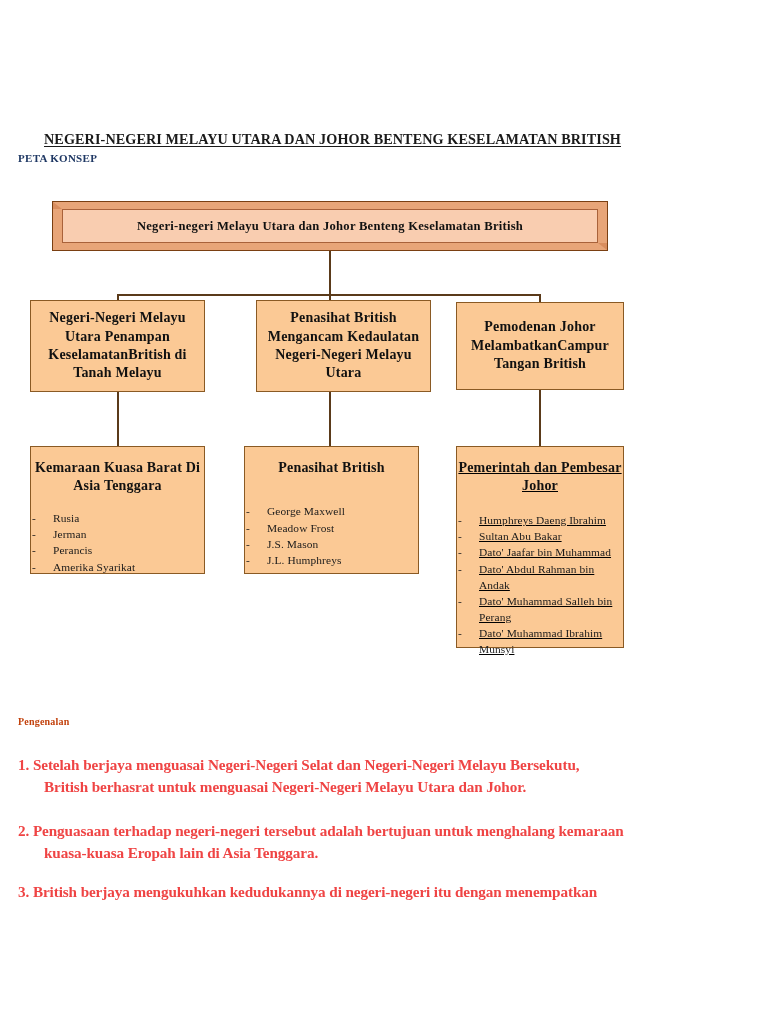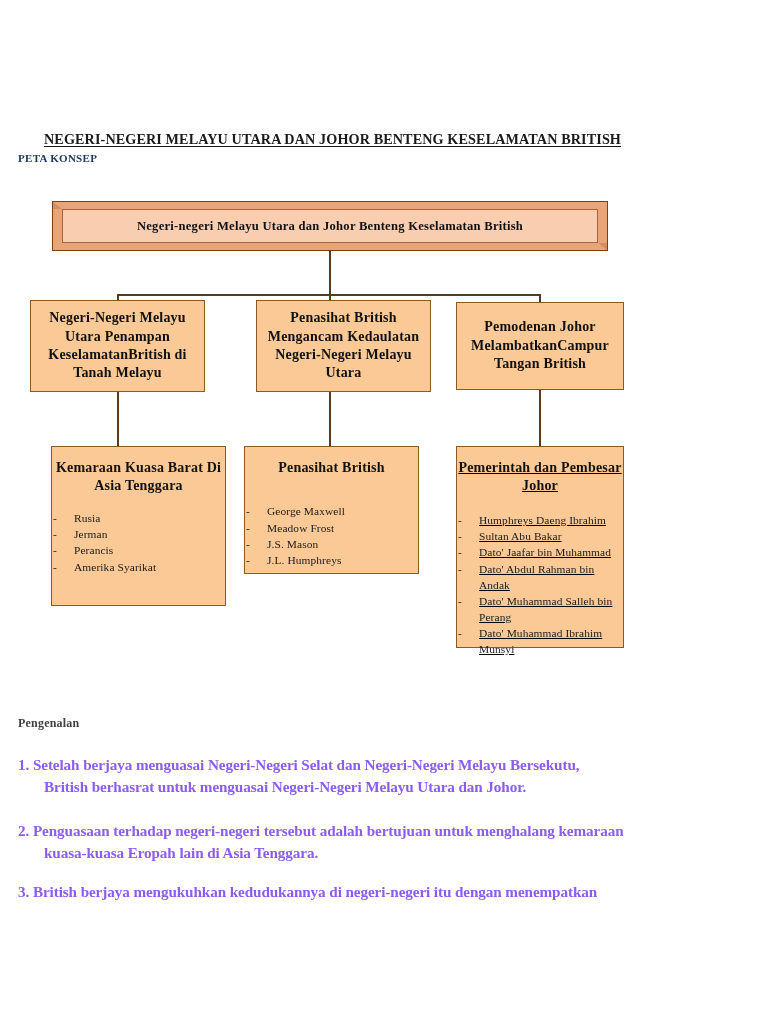--- a/index.html
+++ b/index.html
@@ -152,32 +152,32 @@
   #intro-section {
     position: absolute;
     left: 0;
     top: 716px;
     width: 768px;
   }
   #intro-heading {
     position: absolute;
     left: 18px;
     top: 0;
-    font-size: 12px;
-    font-weight: bold;
-    color: #404040;
+    font-size: 10px;
+    font-weight: bold;
+    color: #c2410c;
     letter-spacing: 0.2px;
   }
   .intro-item {
     position: absolute;
     left: 18px;
     width: 730px;
     font-size: 15.2px;
     font-weight: bold;
-    color: #8b5cf6;
+    color: #ef4444;
     line-height: 1.42;
     letter-spacing: -0.1px;
   }
   .intro-item .cont {
     display: block;
     padding-left: 26px;
   }
   #intro-item-1 { top: 38px; }
   #intro-item-2 { top: 104px; }
   #intro-item-3 { top: 165px; }
@@ -214,21 +214,21 @@
   </div>
 
   <div class="node-box level2" style="left:456px; top:112px; width:168px; height:88px;">
     <div class="node-title">Pemodenan Johor MelambatkanCampur Tangan British</div>
   </div>
 
   <div class="conn v" style="left:117px; top:202px; height:55px;"></div>
   <div class="conn v" style="left:329px; top:202px; height:55px;"></div>
   <div class="conn v" style="left:539px; top:200px; height:57px;"></div>
 
-  <div class="node-box level3" style="left:30px; top:256px; width:175px; height:160px;margin-left:21px;">
+  <div class="node-box level3" style="left:30px; top:256px; width:175px; height:128px;">
     <div class="node-title">Kemaraan Kuasa Barat Di Asia Tenggara</div>
     <ul class="bullet-list">
       <li><span class="dash">-</span><span>Rusia</span></li>
       <li><span class="dash">-</span><span>Jerman</span></li>
       <li><span class="dash">-</span><span>Perancis</span></li>
       <li><span class="dash">-</span><span>Amerika Syarikat</span></li>
     </ul>
   </div>
 
   <div class="node-box level3" style="left:244px; top:256px; width:175px; height:128px;">

